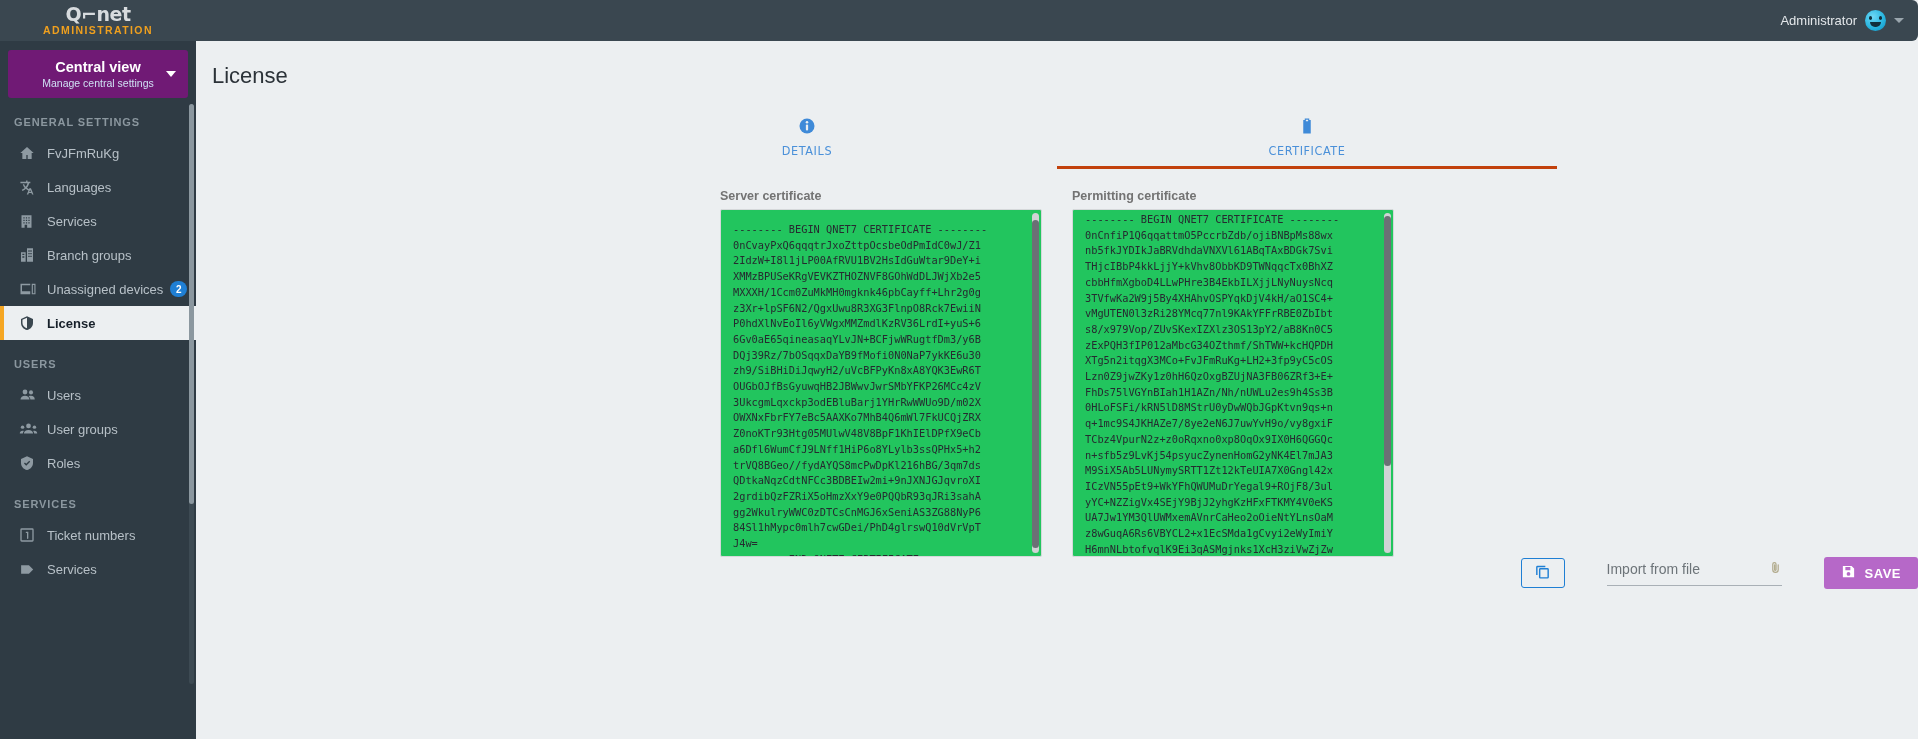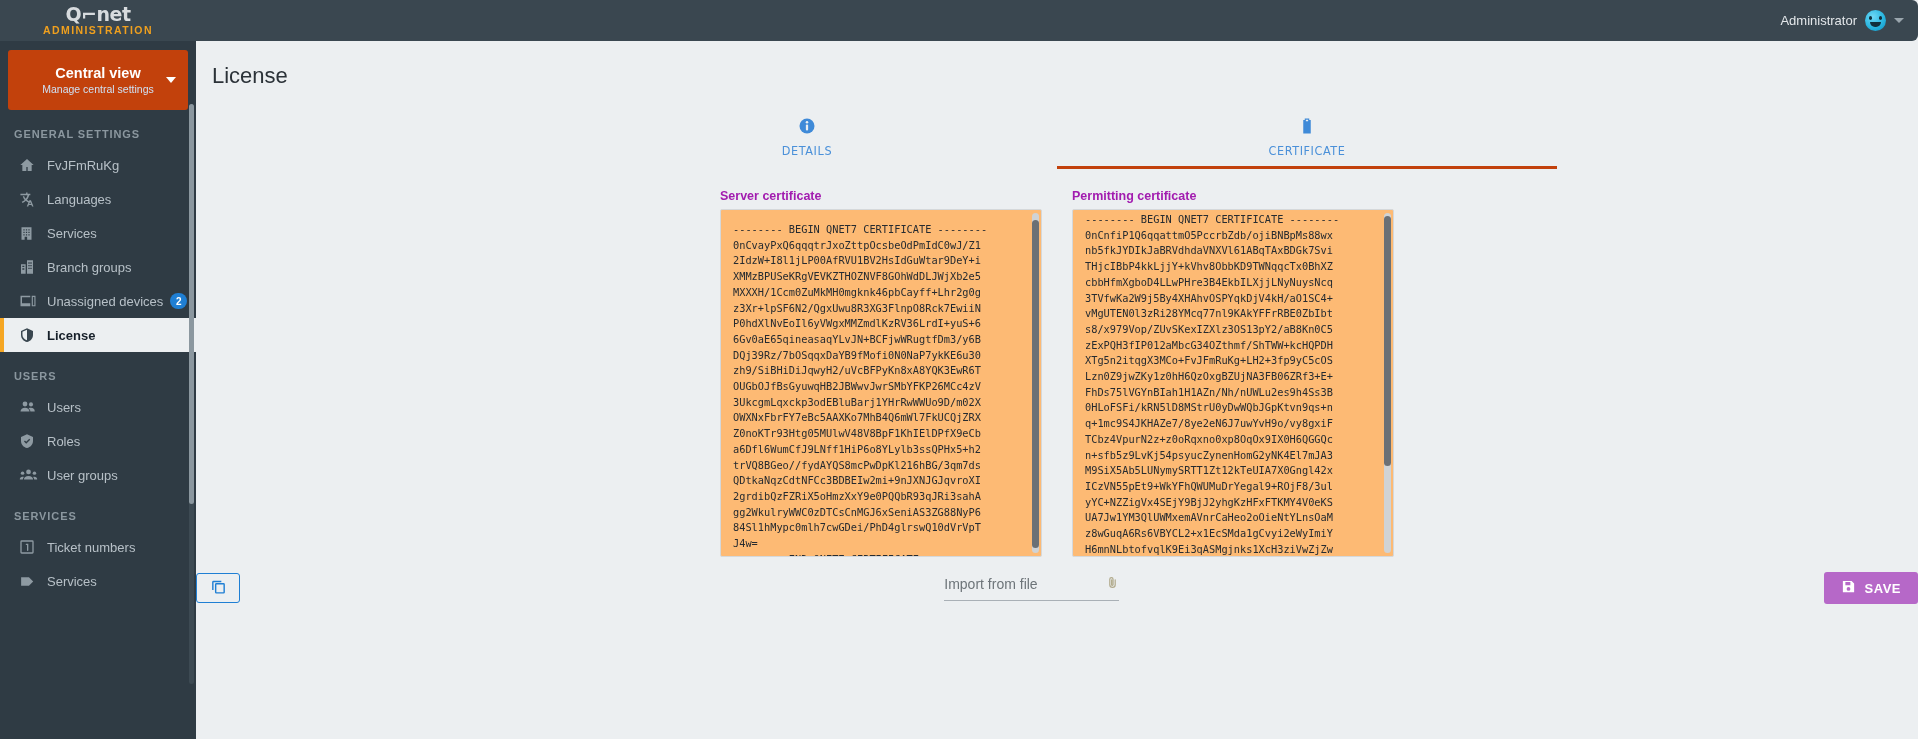--- a/index.html
+++ b/index.html
@@ -53,21 +53,21 @@
 
   
   .body-row { display: flex; flex: 1; min-height: 0; }
 
   
   .sidebar {
     width: 196px; background: #2f3b44; flex: 0 0 196px;
     position: relative; overflow: hidden;
   }
   .view-switcher {
-    margin: 9px 8px 0 8px; height: 60px; background: #c2410c; border-radius: 3px;
+    margin: 9px 8px 0 8px; height: 48px; background: #701a75; border-radius: 3px;
     display: flex; align-items: center; justify-content: center; position: relative;
     cursor: pointer;
   }
   .vs-text { text-align: center; line-height: 1.15; }
   .vs-title { color: #ffffff; font-size: 14.5px; font-weight: bold; }
   .vs-sub { color: #cfe0f3; font-size: 10.5px; margin-top: 1px; }
   .vs-caret {
     position: absolute; right: 12px; top: 50%; transform: translateY(-50%);
     width: 0; height: 0; border-left: 5px solid transparent; border-right: 5px solid transparent;
     border-top: 6px solid #ffffff;
@@ -121,45 +121,45 @@
     color: #4a90d9; font-size: 12.5px; letter-spacing: 0.6px;
     font-family: "DejaVu Sans Condensed", "Liberation Sans", sans-serif;
   }
   .tab.active { border-bottom: 3px solid #c2410c; }
 
   .cert-area {
     display: flex; justify-content: center; gap: 30px; margin-top: 20px; padding: 0 10px;
   }
   .cert-col { width: 322px; }
   .cert-label {
-    font-size: 12.5px; font-weight: bold; color: #a21caf; margin-bottom: 6px;
+    font-size: 12.5px; font-weight: bold; color: #737373; margin-bottom: 6px;
   }
   .cert-box {
-    width: 322px; height: 348px; background: #fdba74; border: 1px solid #d5d8da;
+    width: 322px; height: 348px; background: #22c55e; border: 1px solid #d5d8da;
     position: relative; overflow: hidden; border-radius: 2px;
   }
   .cert-text {
     font-family: "DejaVu Sans Mono", "Liberation Mono", monospace;
     font-size: 10.3px; line-height: 15.7px; color: #262b30;
     white-space: pre; padding: 12px 16px 12px 12px;
     position: absolute; top: 0; left: 0; right: 10px;
   }
   .cert-text.shift-up { top: -10px; }
   .cert-sb-track {
     position: absolute; right: 2px; top: 3px; bottom: 3px; width: 7px;
     background: #d0d3d5; border-radius: 4px;
   }
   .cert-sb-thumb {
     position: absolute; right: 2px; width: 7px; background: #6b7075; border-radius: 4px;
   }
 
   
   .toolbar {
-    display: flex; align-items: center; justify-content: space-between; gap: 42px;
-    margin-top: 15px;
+    display: flex; align-items: center; justify-content: flex-end; gap: 42px;
+    margin-top: 0;
   }
   .copy-btn {
     width: 44px; height: 30px; border: 1px solid #1f7fd4; border-radius: 3px;
     background: #eceff1; display: flex; align-items: center; justify-content: center;
     cursor: pointer;
   }
   .import-field {
     width: 175px; border-bottom: 1px solid #a9b0b6; padding-bottom: 7px;
     display: flex; align-items: center; justify-content: space-between;
     cursor: pointer;
@@ -268,37 +268,37 @@
               <circle cx="8" cy="8" r="3.2"></circle>
               <circle cx="16" cy="8.5" r="2.7"></circle>
               <path d="M2 18c0-3 2.7-5 6-5s6 2 6 5H2zm13.2 0c-.2-1.8-1.1-3.3-2.4-4.3.9-.4 2-.6 3.2-.6 3 0 5 1.8 5 4.9h-5.8z"></path>
             </svg>
         </span>
         <span>Users</span>
       </div>
 
       <div class="nav-item">
         <span class="ico">
-          <svg width="16" height="16" viewBox="0 0 24 24" fill="currentColor">
-              <path d="M12 2 3 6v6c0 5.2 3.8 9.5 9 10.5 5.2-1 9-5.3 9-10.5V6l-9-4zm-1.2 14-3.3-3.3 1.4-1.4 1.9 1.9 4.6-4.6 1.4 1.4-6 6z"></path>
-            </svg>
-        </span>
-        <span>Roles</span>
-      </div>
-
-      <div class="nav-item">
-        <span class="ico">
           <svg width="19" height="19" viewBox="0 0 24 24" fill="currentColor">
               <circle cx="4.5" cy="9" r="2.2"></circle>
               <circle cx="12" cy="7.5" r="3"></circle>
               <circle cx="19.5" cy="9" r="2.2"></circle>
               <path d="M1 17c0-2 1.5-3.4 3.5-3.4.6 0 1.2.1 1.7.4-.7.8-1.2 1.8-1.4 3H1zm5.2 0c0-2.6 2.4-4.4 5.8-4.4s5.8 1.8 5.8 4.4H6.2zm13 0c-.2-1.2-.7-2.2-1.4-3 .5-.3 1.1-.4 1.7-.4 2 0 3.5 1.4 3.5 3.4h-3.8z"></path>
             </svg>
         </span>
         <span>User groups</span>
+      </div>
+
+      <div class="nav-item">
+        <span class="ico">
+          <svg width="16" height="16" viewBox="0 0 24 24" fill="currentColor">
+              <path d="M12 2 3 6v6c0 5.2 3.8 9.5 9 10.5 5.2-1 9-5.3 9-10.5V6l-9-4zm-1.2 14-3.3-3.3 1.4-1.4 1.9 1.9 4.6-4.6 1.4 1.4-6 6z"></path>
+            </svg>
+        </span>
+        <span>Roles</span>
       </div>
 
       <div class="section-label">SERVICES</div>
 
       <div class="nav-item">
         <span class="ico">
           <svg width="16" height="16" viewBox="0 0 24 24" fill="none" stroke="currentColor" stroke-width="2">
               <rect x="3" y="3" width="18" height="18" rx="1"></rect>
               <path d="M11 8h2v9" stroke-linecap="round"></path>
             </svg>

